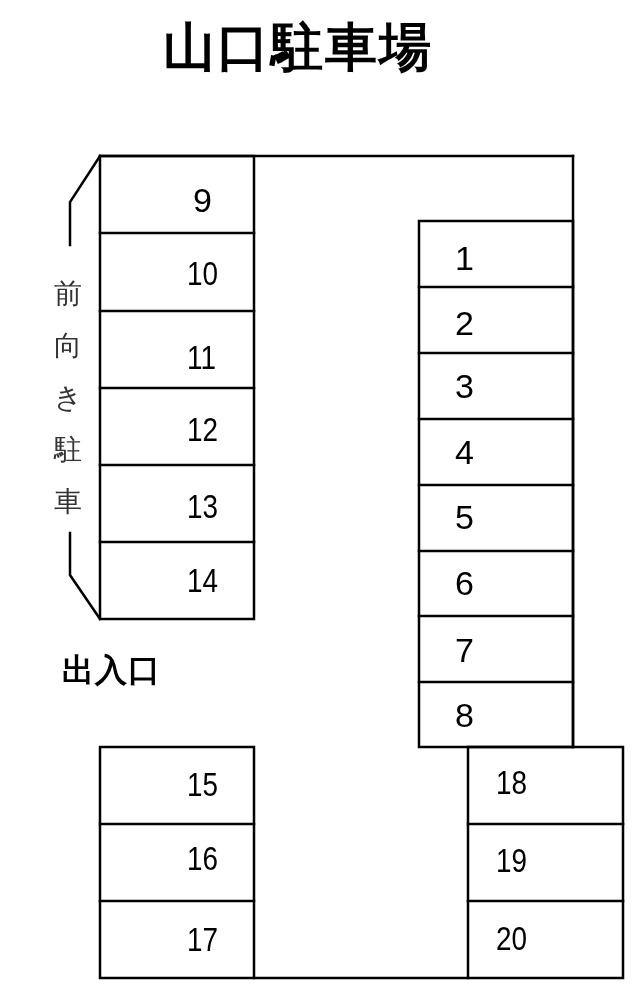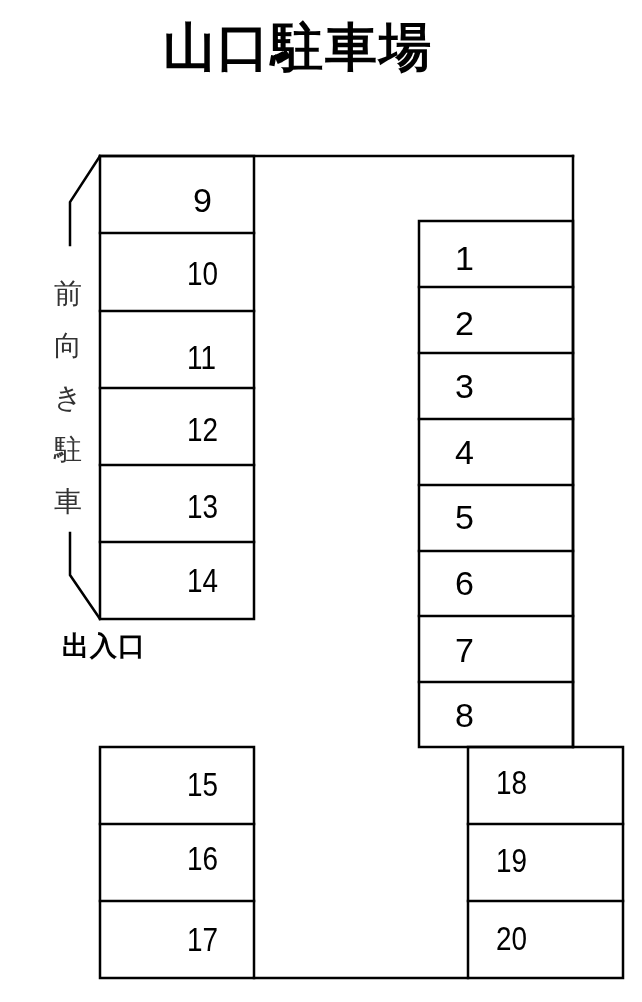--- a/index.html
+++ b/index.html
@@ -7,21 +7,21 @@
          font-family: "DejaVu Sans", "Liberation Sans", sans-serif; color: #000; }
   .title { position: absolute; left: 0; top: 12px; width: 596px; text-align: center;
            font-size: 52px; font-weight: bold; letter-spacing: 2px; line-height: 70px; }
   svg.lines { position: absolute; left: 0; top: 0; }
   .num { position: absolute; font-family: "Liberation Sans", sans-serif; font-size: 34px;
          line-height: 40px; }
   .num.narrow { transform: scaleX(0.82); transform-origin: left center; }
   .vlabel { position: absolute; left: 48px; top: 268px; width: 40px; text-align: center;
             font-size: 28px; color: #333; line-height: 52px; }
   .vlabel span { display: block; }
-  .entrance { position: absolute; left: 62px; top: 628px; font-size: 27px; font-weight: bold;
+  .entrance { position: absolute; left: 62px; top: 649px; font-size: 32px; font-weight: bold;
               letter-spacing: 1px; }
 </style>
 </head>
 <body>
 
 <div class="title">山口駐車場</div>
 
 <svg class="lines" width="642" height="1002">
   <g stroke="#000" stroke-width="2.5" fill="none" stroke-linecap="square">
 

